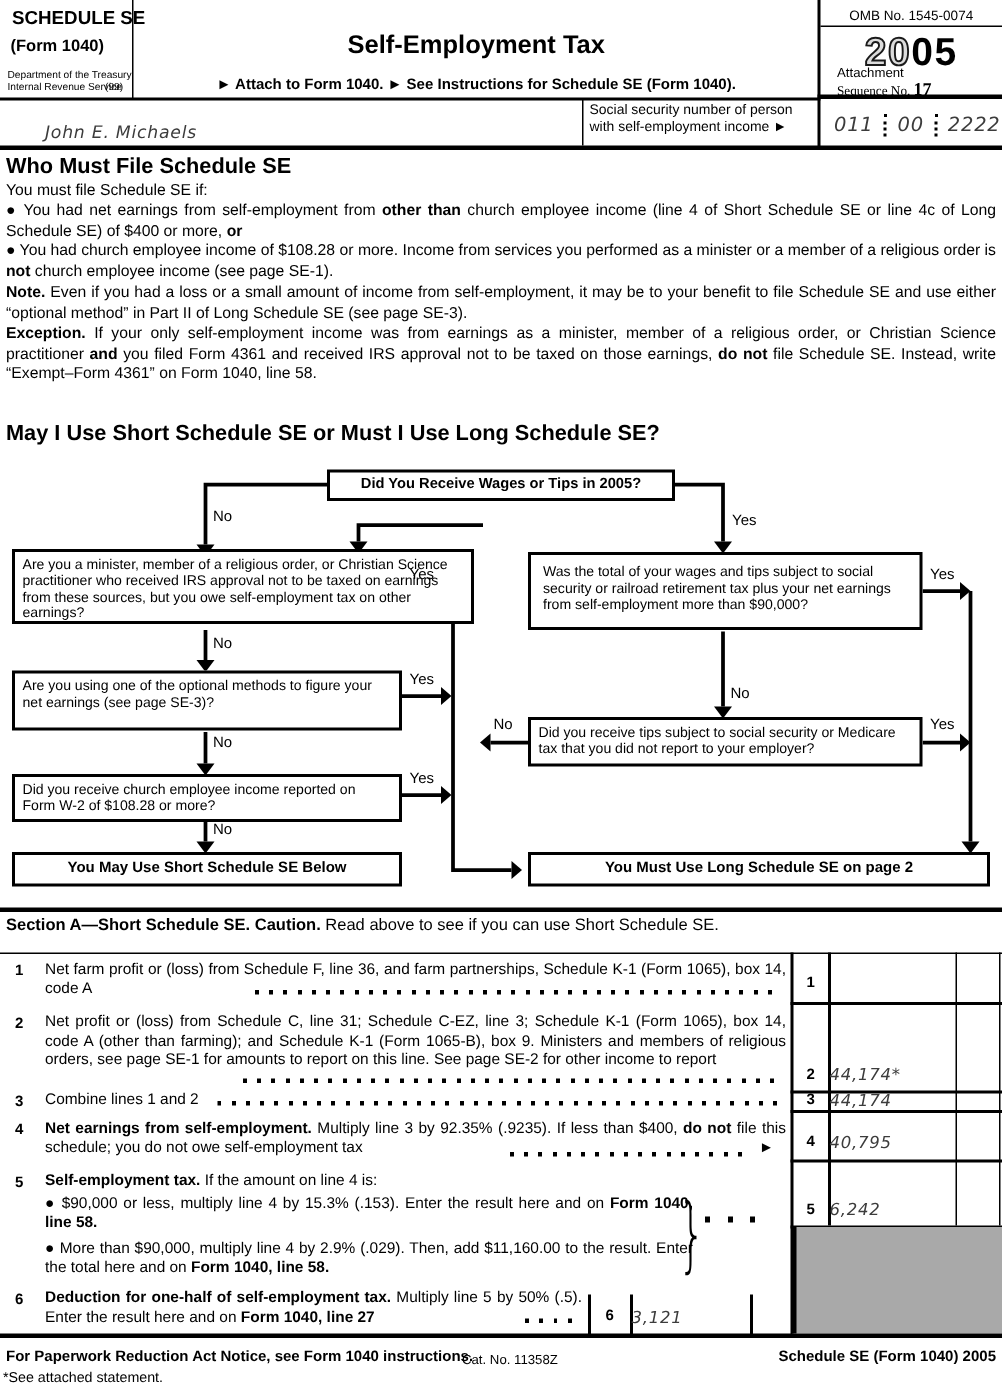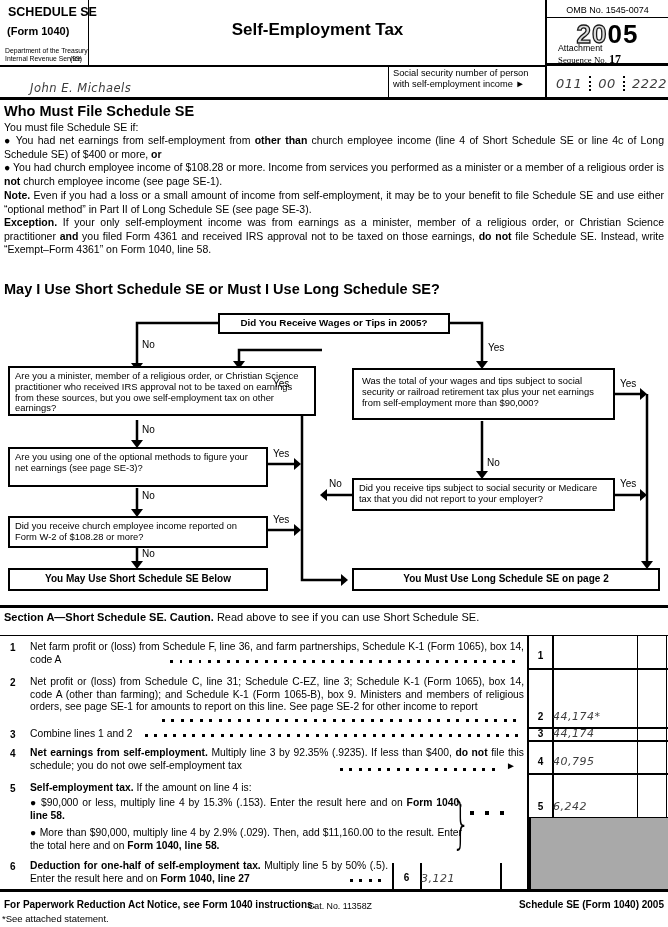--- a/index.html
+++ b/index.html
@@ -32,20 +32,21 @@
 <body>
 
 <div class="abs" style="left:0;top:0;width:668px;height:98px;">
   <div class="abs b" style="left:8px;top:5px;font-size:12.5px;">SCHEDULE SE</div>
   <div class="abs" style="left:7px;top:25px;font-size:11px;font-weight:bold;">(Form 1040)</div>
   <div class="abs small" style="left:5px;top:47px;">Department of the Treasury</div>
   <div class="abs small" style="left:5px;top:55px;">Internal Revenue Service</div>
   <div class="abs small" style="left:70px;top:55px;">(99)</div>
 
   <div class="abs b" style="left:90px;top:20px;width:455px;text-align:center;font-size:17px;">Self-Employment Tax</div>
+  <div class="abs b" style="left:90px;top:51px;width:455px;text-align:center;font-size:10px;">► Attach to Form 1040. ► See Instructions for Schedule SE (Form 1040).</div>
 
   <div class="abs" style="left:547px;top:5px;width:121px;text-align:center;font-size:9px;">OMB No. 1545-0074</div>
   <div class="abs" style="left:547px;top:19px;width:121px;text-align:center;font-size:26px;font-weight:bold;letter-spacing:1px;">
     <span class="outline20">20</span><span>05</span>
   </div>
   <div class="abs" style="left:558px;top:43px;font-size:8.8px;">Attachment</div>
   <div class="abs" style="left:558px;top:52px;font-size:8.8px;font-family:Liberation Serif, serif;">
     <span>Sequence No.</span>
     <span class="b" style="font-size:12px;">17</span>
   </div>

